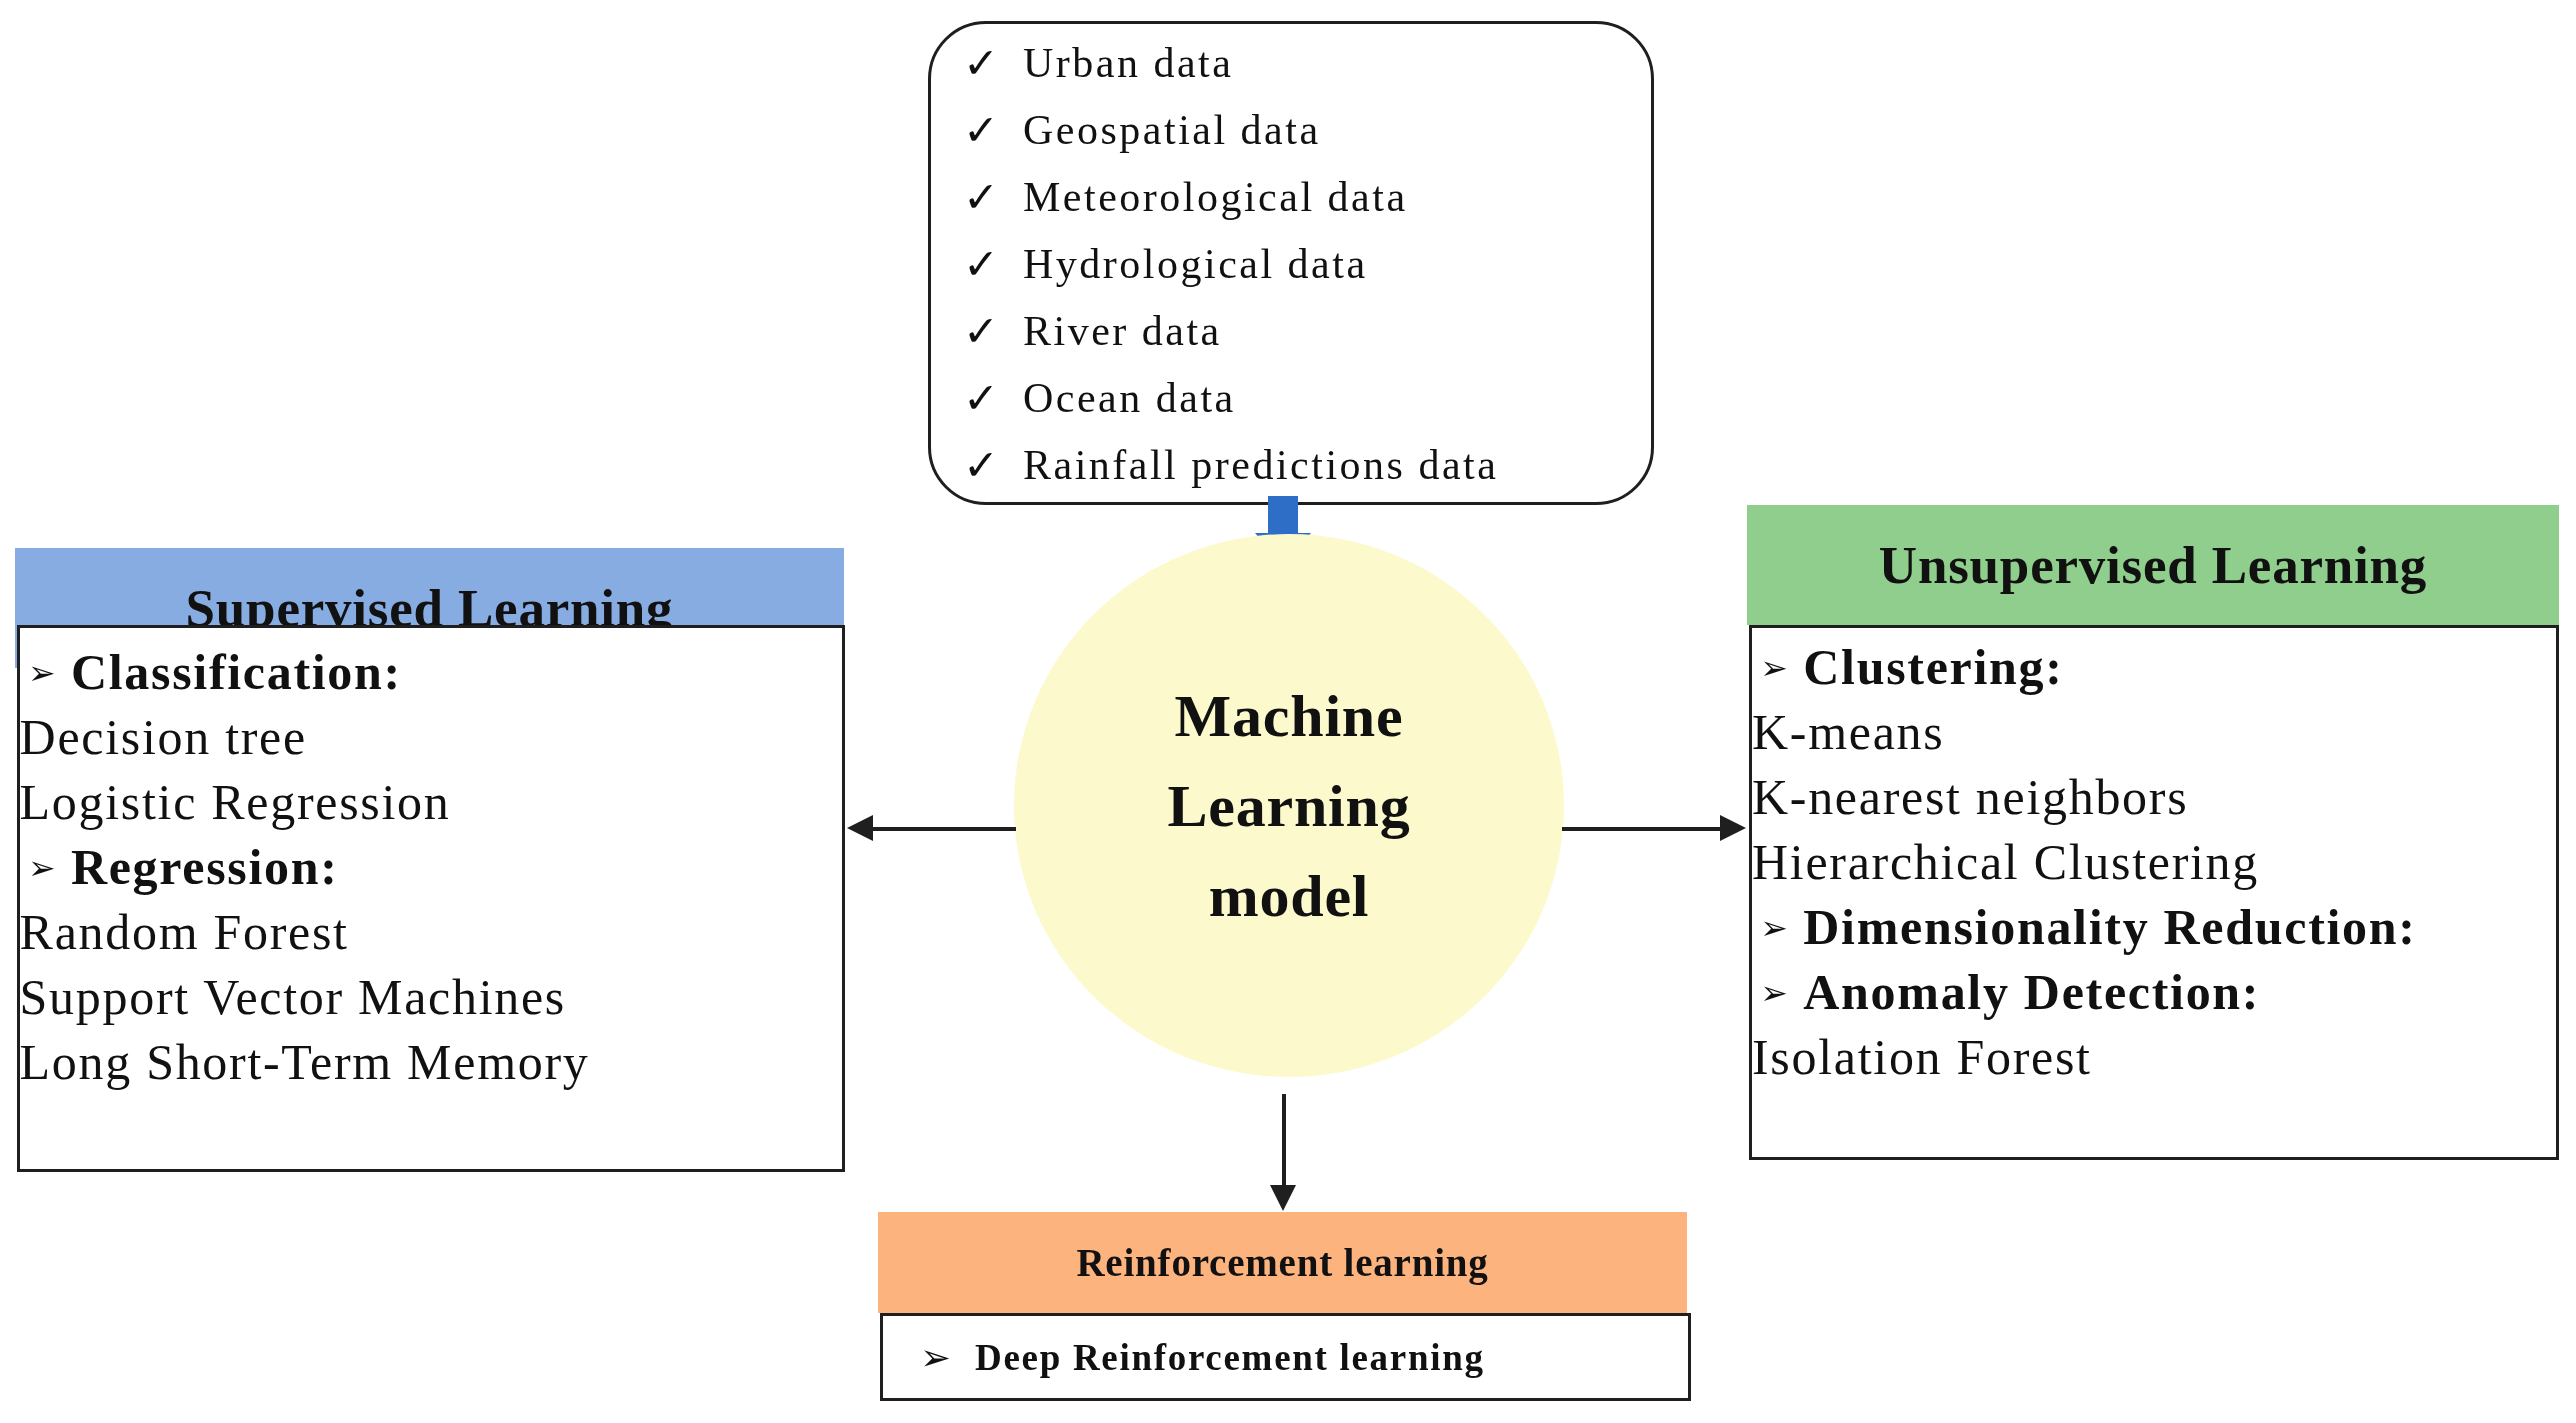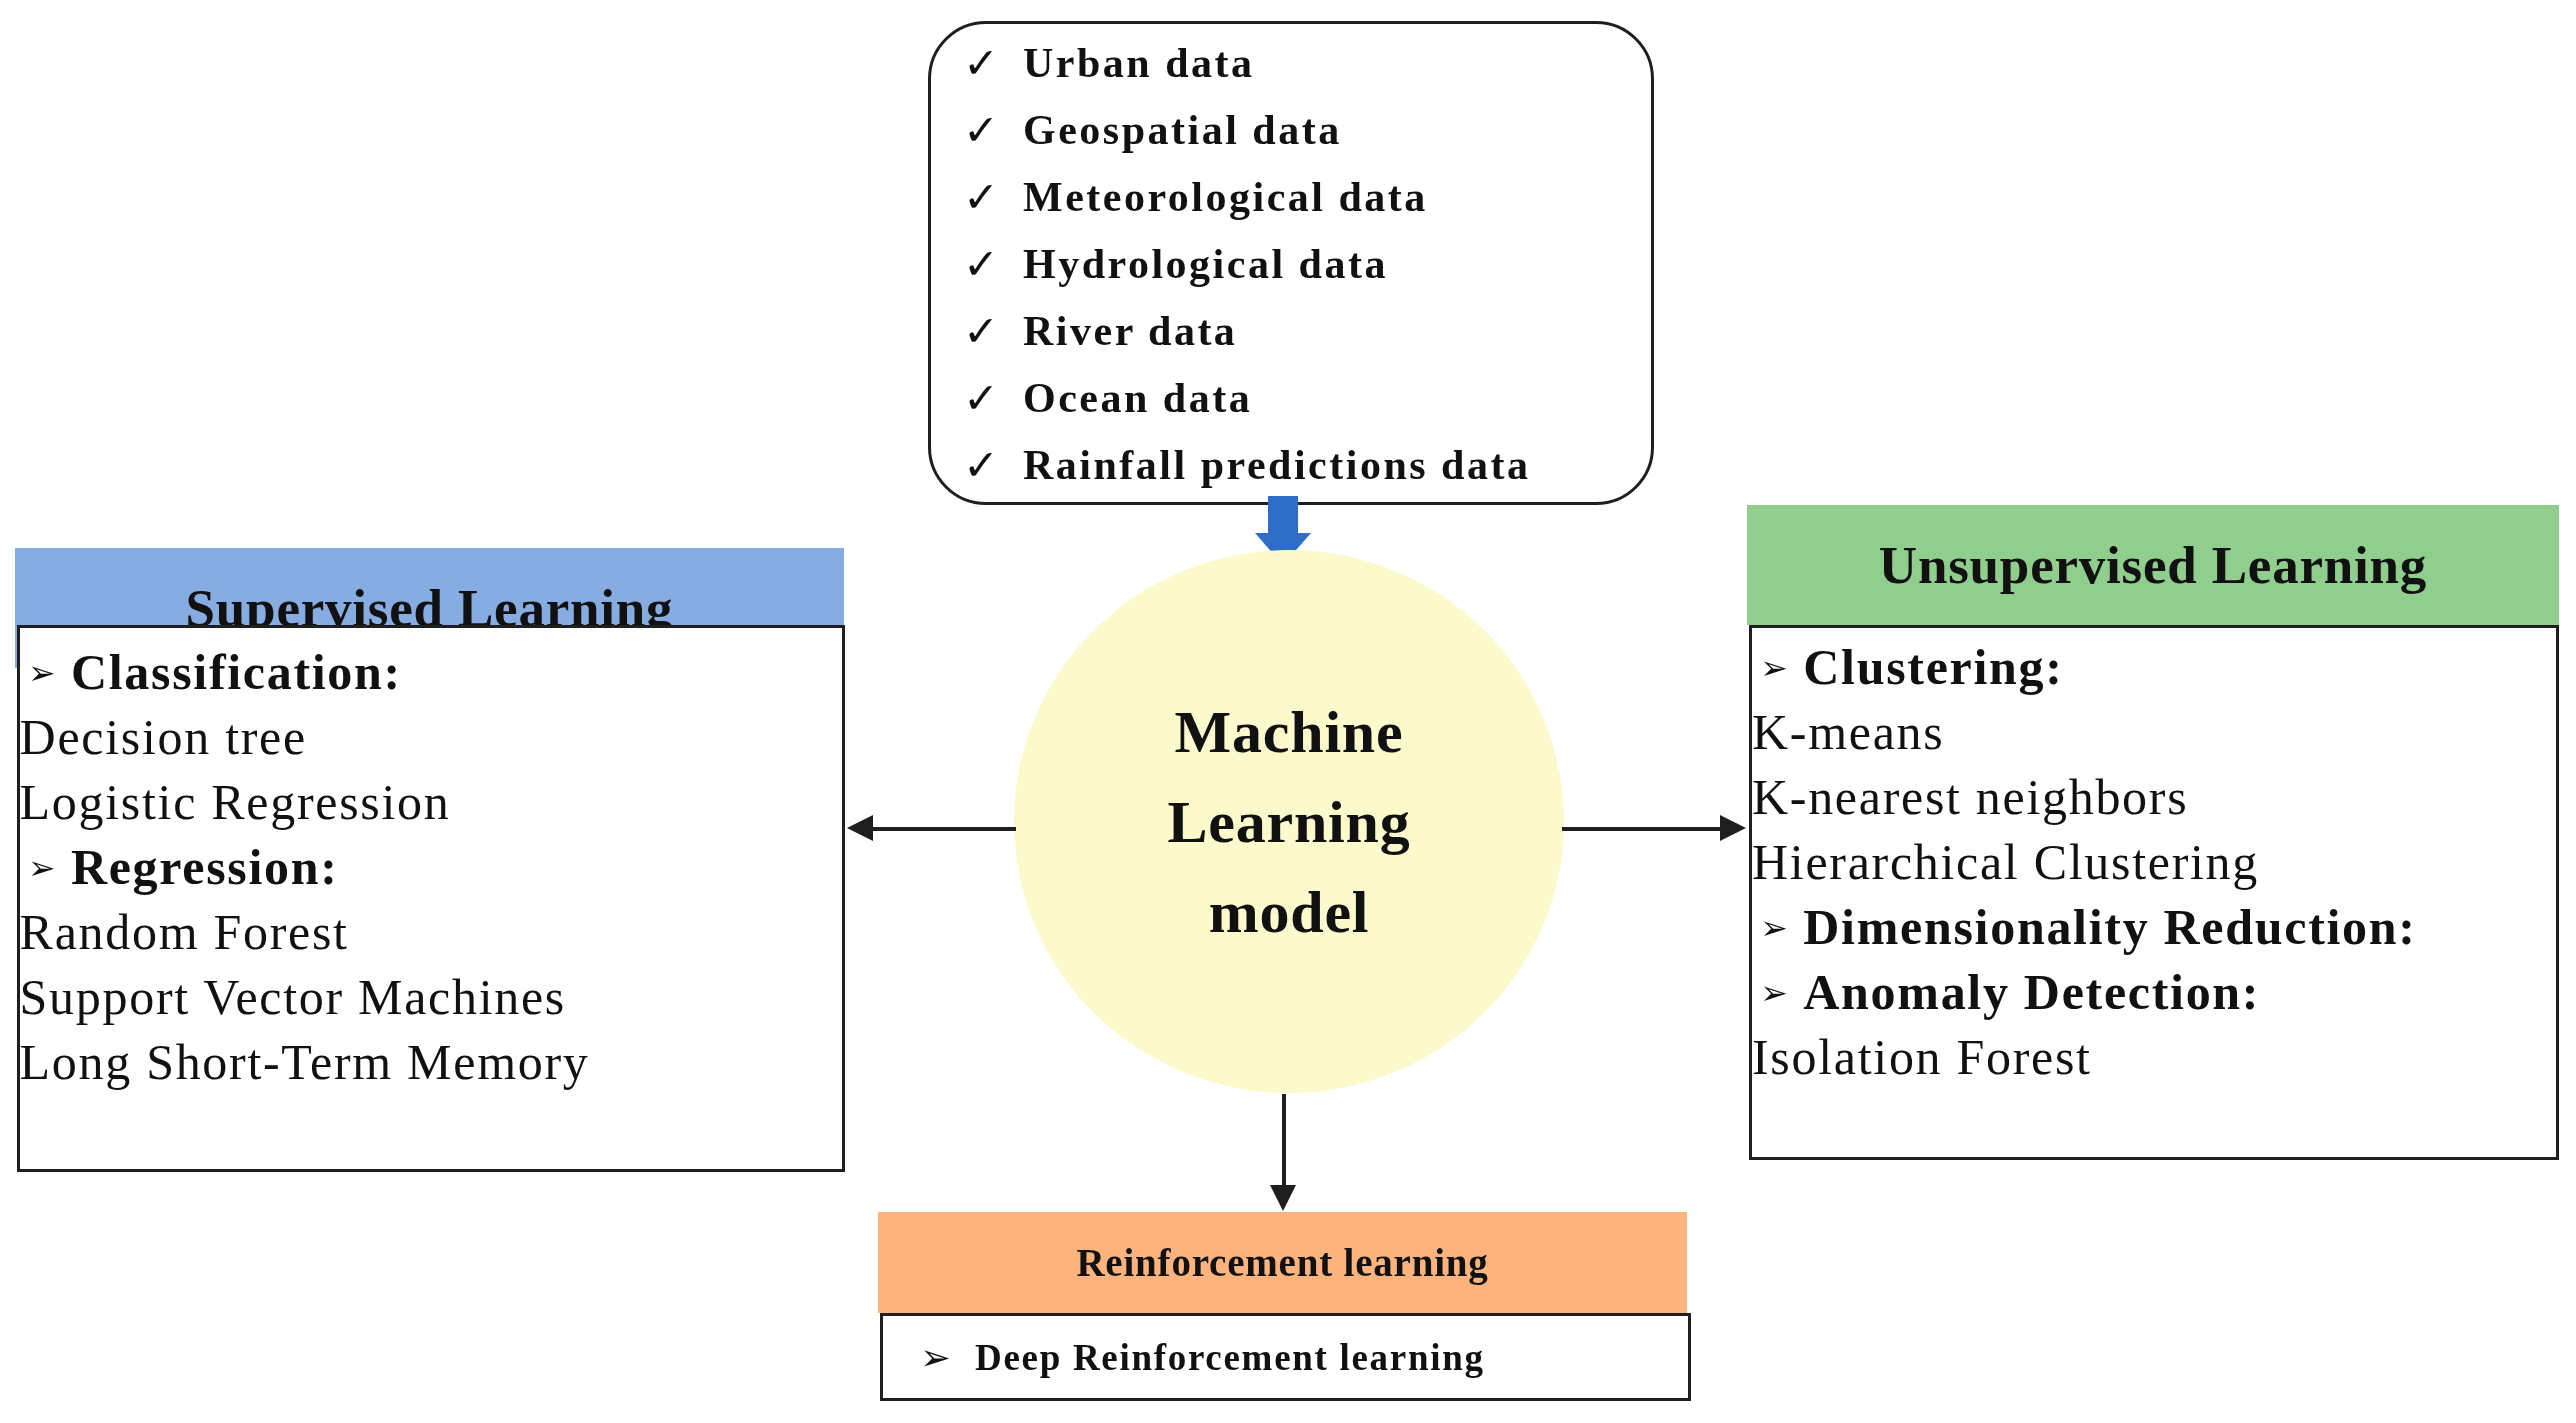--- a/index.html
+++ b/index.html
@@ -11,32 +11,32 @@
   .input-box{
     position:absolute;left:928px;top:21px;width:726px;height:484px;
     background:#ffffff;border:3.3px solid #1f1f1f;border-radius:58px;
     box-sizing:border-box;padding:5px 0 0 32px;
   }
   .input-row{height:67px;display:flex;align-items:center;}
   .check{
     width:60px;font-size:43px;font-weight:bold;color:#111;
     font-family:"DejaVu Sans", sans-serif;flex:0 0 auto;
   }
-  .input-label{font-size:42px;font-weight:bold;letter-spacing:2.5px;white-space:nowrap;}
+  .input-label{font-size:42px;font-weight:normal;letter-spacing:2.5px;white-space:nowrap;}
   
   .blue-arrow{position:absolute;left:1255px;top:496px;width:56px;height:68px;}
   .blue-arrow .shaft{position:absolute;left:13.3px;top:0;width:30px;height:37px;background:#2F6EC7;}
   .blue-arrow .head{
     position:absolute;left:0;top:37px;width:0;height:0;
     border-left:28px solid transparent;border-right:28px solid transparent;
     border-top:32px solid #2F6EC7;
   }
   
   .ml-circle{
-    position:absolute;left:1014px;top:550px;width:550px;height:543px;
+    position:absolute;left:1014px;top:534px;width:550px;height:543px;
     background:#FCFACC;border-radius:50%;
     display:flex;flex-direction:column;align-items:center;justify-content:center;
   }
   .ml-circle .line{font-size:60px;font-weight:bold;line-height:90px;letter-spacing:0.8px;}
   
   .band{
     position:absolute;display:flex;align-items:center;justify-content:center;
     font-size:53px;font-weight:bold;letter-spacing:0.8px;box-sizing:border-box;
   }
   .band-supervised{left:15px;top:505px;width:829px;height:120px;background:#86ACE2;margin-top:43px;}

